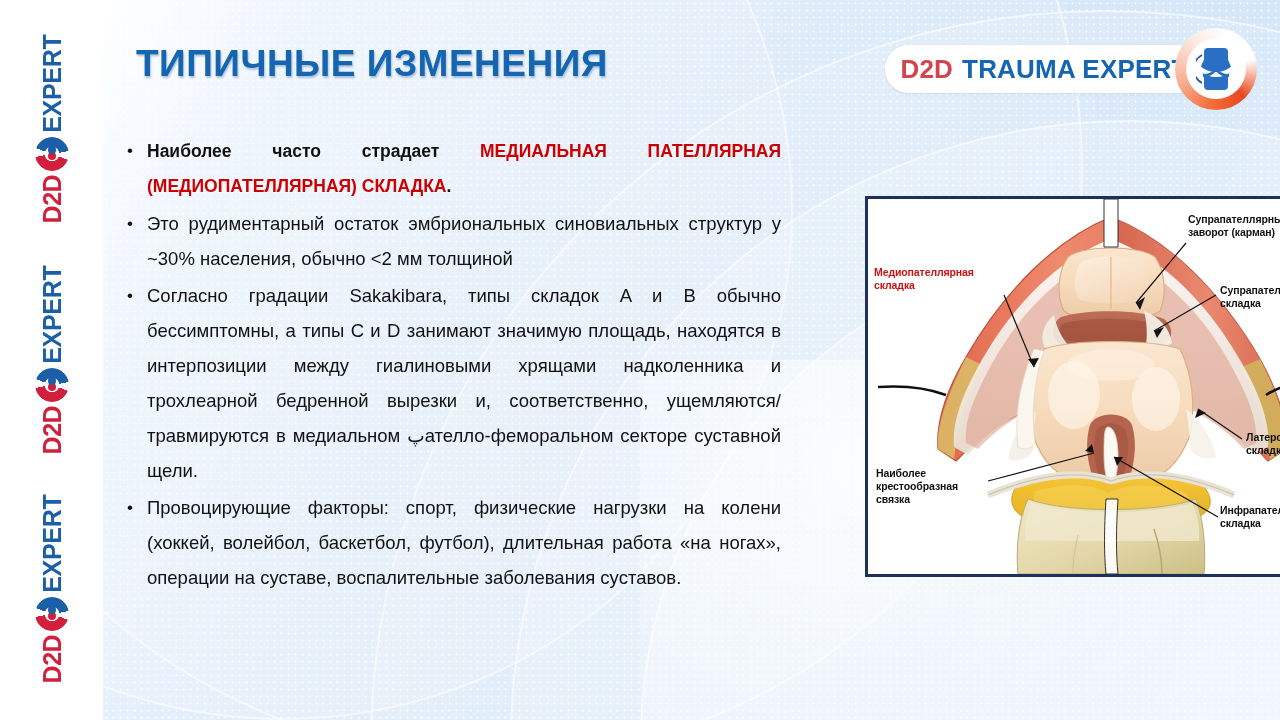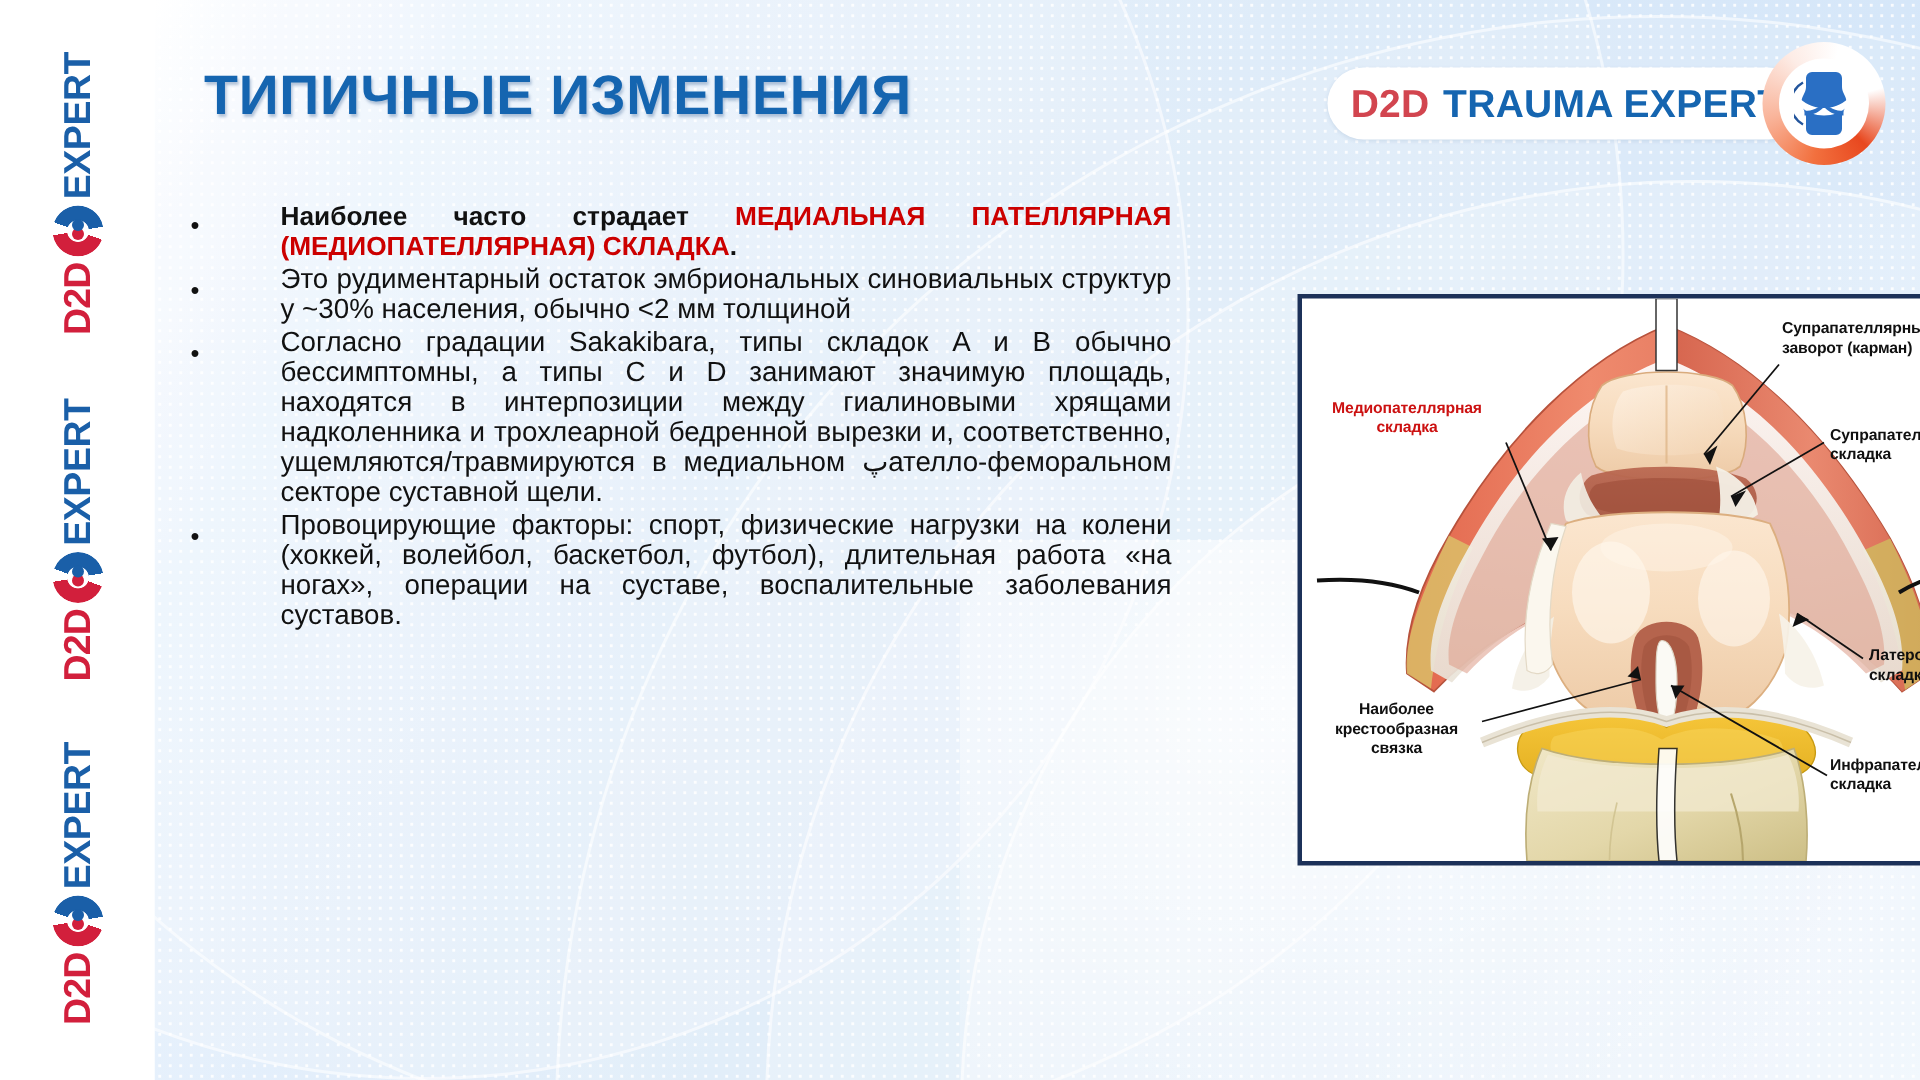--- a/index.html
+++ b/index.html
@@ -165,25 +165,24 @@
     flex:0 0 26px;
     font-size:17px;
     line-height:35px;
     color:#111111;
     text-align:left;
     padding-left:6px;
   }
   .bullet .txt {
     flex:1;
     font-size:18.5px;
-    line-height:20px;
+    line-height:35px;
     color:#111111;
     text-align:justify;
     text-justify:inter-word;
-    margin-left:40px;
   }
   .bullet.strong .txt { font-weight:bold; font-size:17.5px; }
   .bullet.strong .dot { line-height:33px; }
   .hl { color:#cc0000; font-weight:bold; }
 
   
   .figure {
     position:absolute; left:762px; top:196px;
     width:492px; height:381px;
     background:#ffffff;
@@ -196,21 +195,21 @@
 
   .fig-label {
     position:absolute;
     font-size:10.5px;
     line-height:13px;
     font-weight:bold;
     color:#101010;
     letter-spacing:-.1px;
   }
   .fig-label.red { color:#cc1111; }
-  .fig-label.ralign { text-align:center; }
+  .fig-label.ralign { text-align:left; }
 
   .lbl-supra-pocket { left:320px; top:14px;  width:115px; }
   .lbl-supra-fold   { left:352px; top:85px;  width:110px; }
   .lbl-lateral      { left:378px; top:232px; width:106px; }
   .lbl-infra        { left:352px; top:305px; width:112px; }
   .lbl-medio        { left:6px;   top:67px;  width:128px; }
   .lbl-acl          { left:8px;   top:268px; width:110px; }
 </style>
 </head>
 <body>

